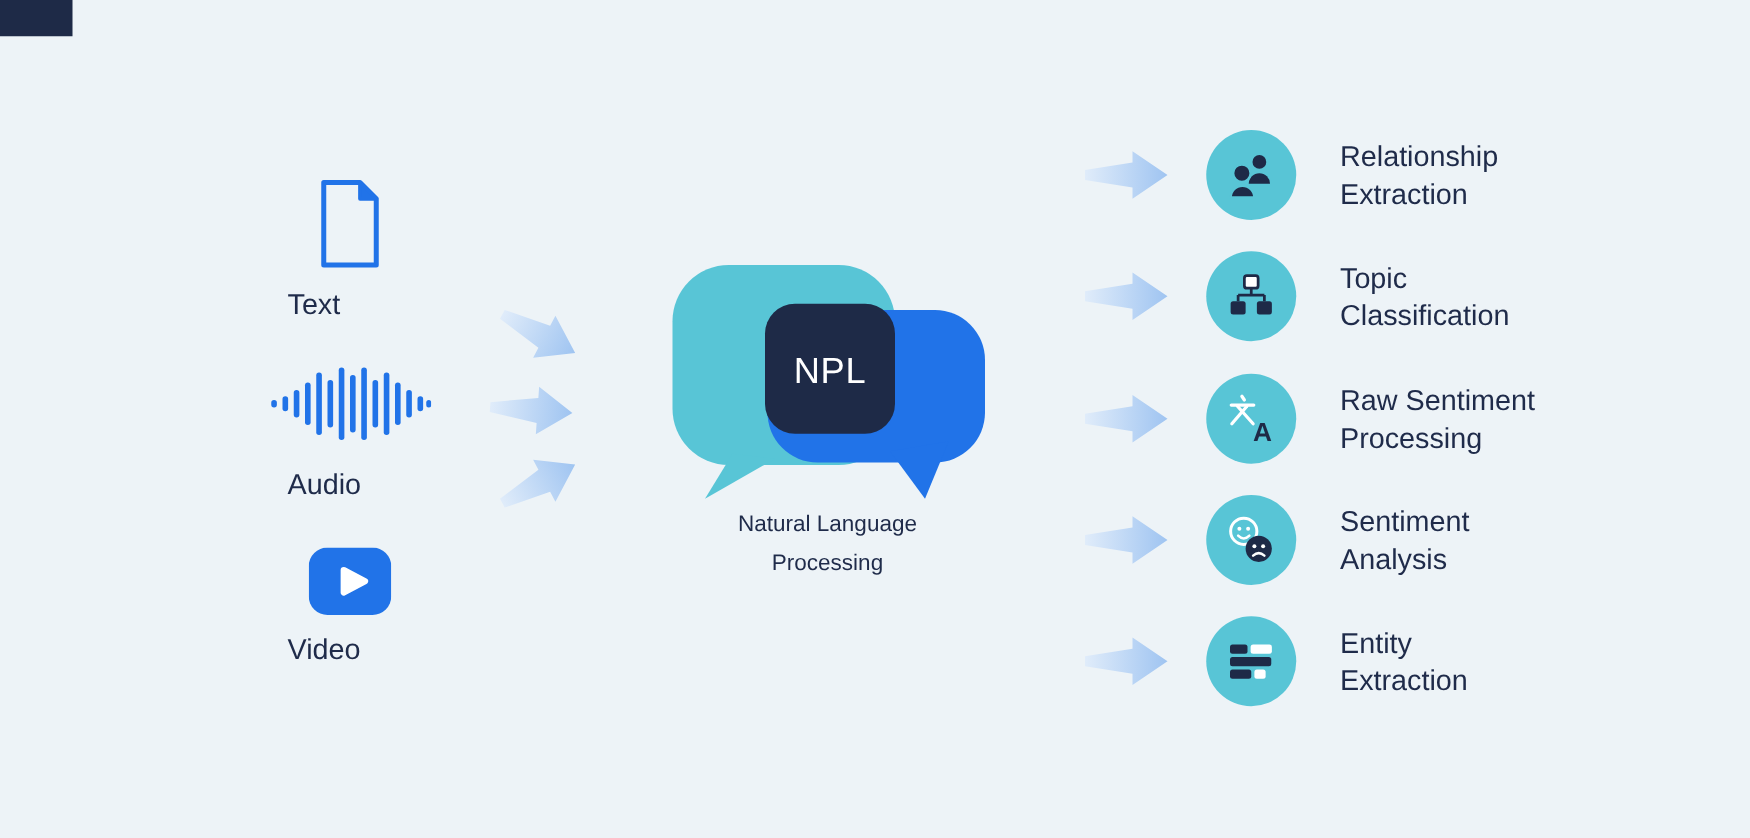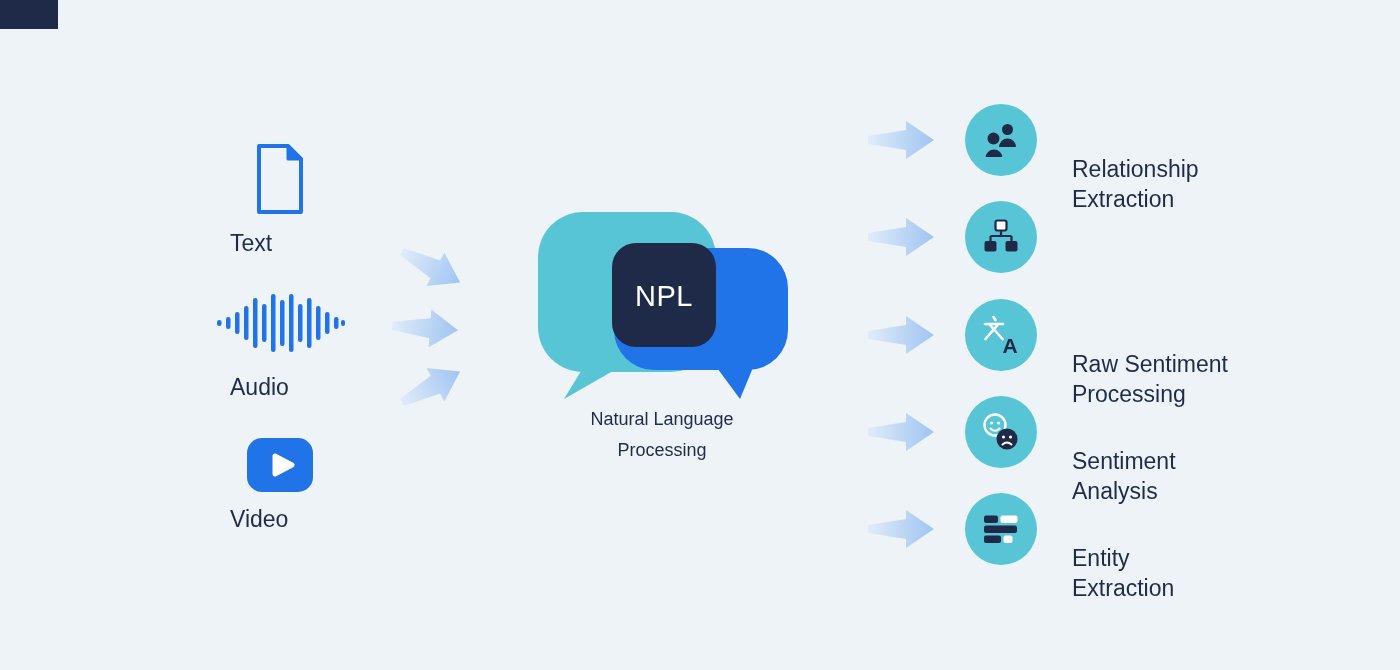--- a/index.html
+++ b/index.html
@@ -3,21 +3,21 @@
 <meta charset="utf-8">
 <style>
   * { margin:0; padding:0; box-sizing:border-box; }
   html,body { background:#edf3f7; font-family:"Liberation Sans", sans-serif; }
   .canvas { position:relative; width:1400px; height:670px; background:#edf3f7; overflow:hidden; }
   .abs { position:absolute; }
   .corner { position:absolute; left:0; top:0; width:58px; height:29px; background:#1e2a47; }
   .input-label { position:absolute; width:100px; text-align:left; font-size:23px; font-weight:500; color:#1f2b4a; }
   .caption { position:absolute; width:220px; text-align:center; font-size:18px; font-weight:500; color:#1f2b4a; line-height:31px; }
   .circle { position:absolute; width:72px; height:72px; border-radius:50%; background:#58c5d6; display:flex; align-items:center; justify-content:center; }
-  .output-label { position:absolute; width:160px; height:64px; display:flex; align-items:center; font-size:23px; font-weight:500; color:#1f2b4a; line-height:30px;margin-top:44px; }
+  .output-label { position:absolute; width:160px; height:64px; display:flex; align-items:center; font-size:23px; font-weight:500; color:#1f2b4a; line-height:30px; }
   .arrow { position:absolute; width:70px; height:42px; }
 </style>
 </head>
 <body>
 
 <div class="canvas">
 
   <svg width="0" height="0" style="position:absolute">
     <defs>
       <linearGradient id="arrowGrad" x1="0" y1="0" x2="1" y2="0">
@@ -117,20 +117,21 @@
   <div class="output-label" style="left:1072px; top:108px">Relationship Extraction</div>
 
   <div class="circle" style="left:965px; top:201px">
     <svg width="40" height="40" viewBox="0 0 40 40">
       <path d="M20 13 V19 M9.5 19 H30.5 M9.5 19 V24 M30.5 19 V24" fill="none" stroke="#1e2a47" stroke-width="2.2"></path>
       <rect x="14.5" y="3.5" width="11" height="10" rx="2" fill="#ffffff" stroke="#1e2a47" stroke-width="2.2"></rect>
       <rect x="3.5" y="24" width="12" height="10.5" rx="2" fill="#1e2a47"></rect>
       <rect x="24.5" y="24" width="12" height="10.5" rx="2" fill="#1e2a47"></rect>
     </svg>
   </div>
+  <div class="output-label" style="left:1072px; top:205px">Topic Classification</div>
 
   <div class="circle" style="left:965px; top:299px">
     <svg width="40" height="40" viewBox="0 0 40 40">
       <g stroke="#ffffff" stroke-width="2.6" stroke-linecap="round" fill="none">
         <path d="M12.5 2 L14.5 5"></path>
         <path d="M4 9 H22"></path>
         <path d="M16.5 10 L4.5 24"></path>
         <path d="M9 10 L21.5 24"></path>
       </g>
       <text x="29" y="38" text-anchor="middle" font-size="21" font-weight="bold" fill="#1e2a47">A</text>

